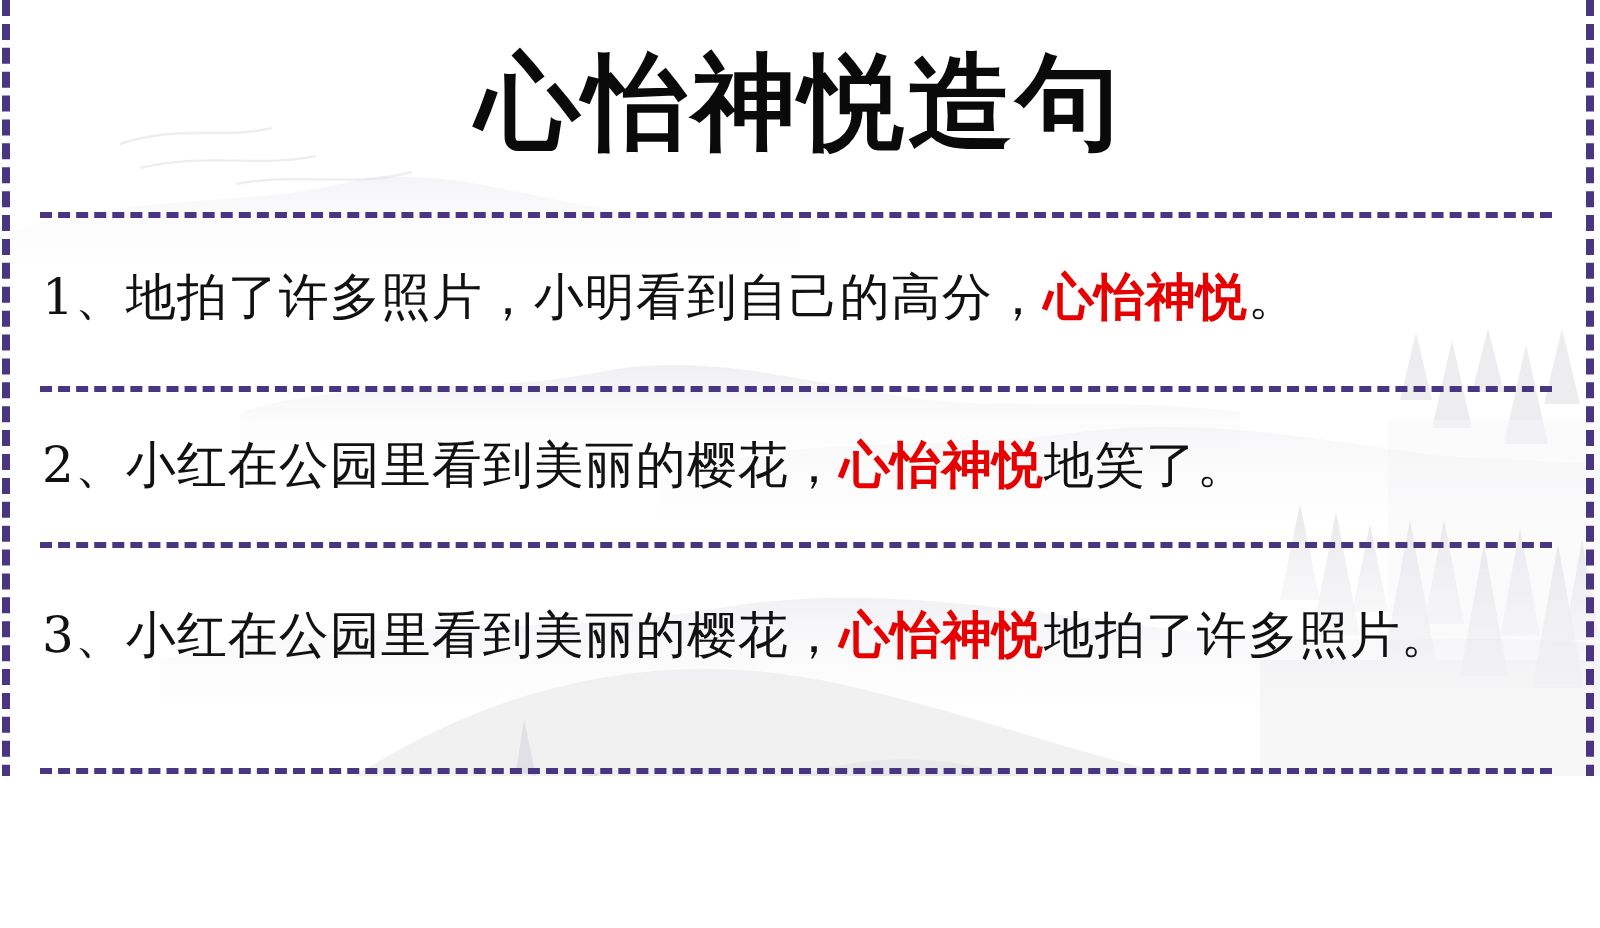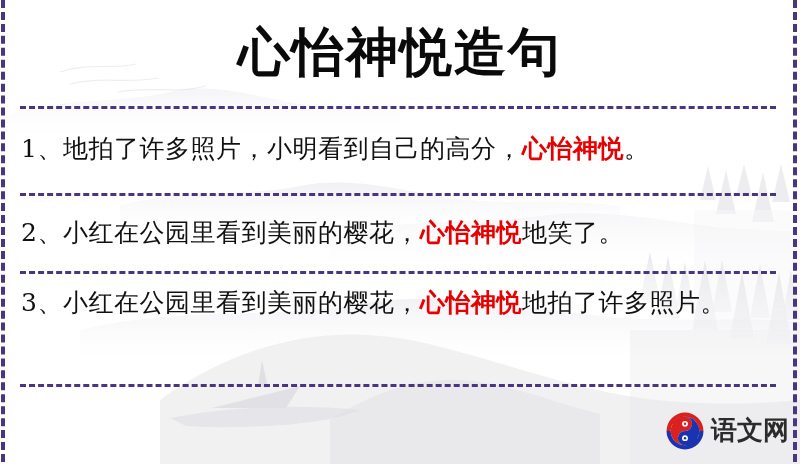--- a/index.html
+++ b/index.html
@@ -10,21 +10,21 @@
   body {
     width: 800px;
     height: 464px;
     overflow: hidden;
     font-family: "DejaVu Sans", sans-serif;
   }
 
   #page {
     position: relative;
     width: 800px;
-    height: 464px;
+    height: 388px;
     background: #ffffff;
     box-sizing: border-box;
     overflow: hidden;
   }
 
   
   .bg-art {
     position: absolute;
     inset: 0;
     pointer-events: none;
@@ -92,21 +92,21 @@
     left: 21px;
     width: 752px;
     font-family: "DejaVu Serif", serif;
     font-size: 25px;
     line-height: 42px;
     color: #111111;
     letter-spacing: 0.5px;
   }
   .s-1 { top: 128px; }
   .s-2 { top: 212px; }
-  .s-3 { top: 282px; }
+  .s-3 { top: 297px; }
 
   .kw {
     color: #e60000;
     font-weight: 700;
   }
 
   
   .watermark {
     position: absolute;
     left: 664px;

